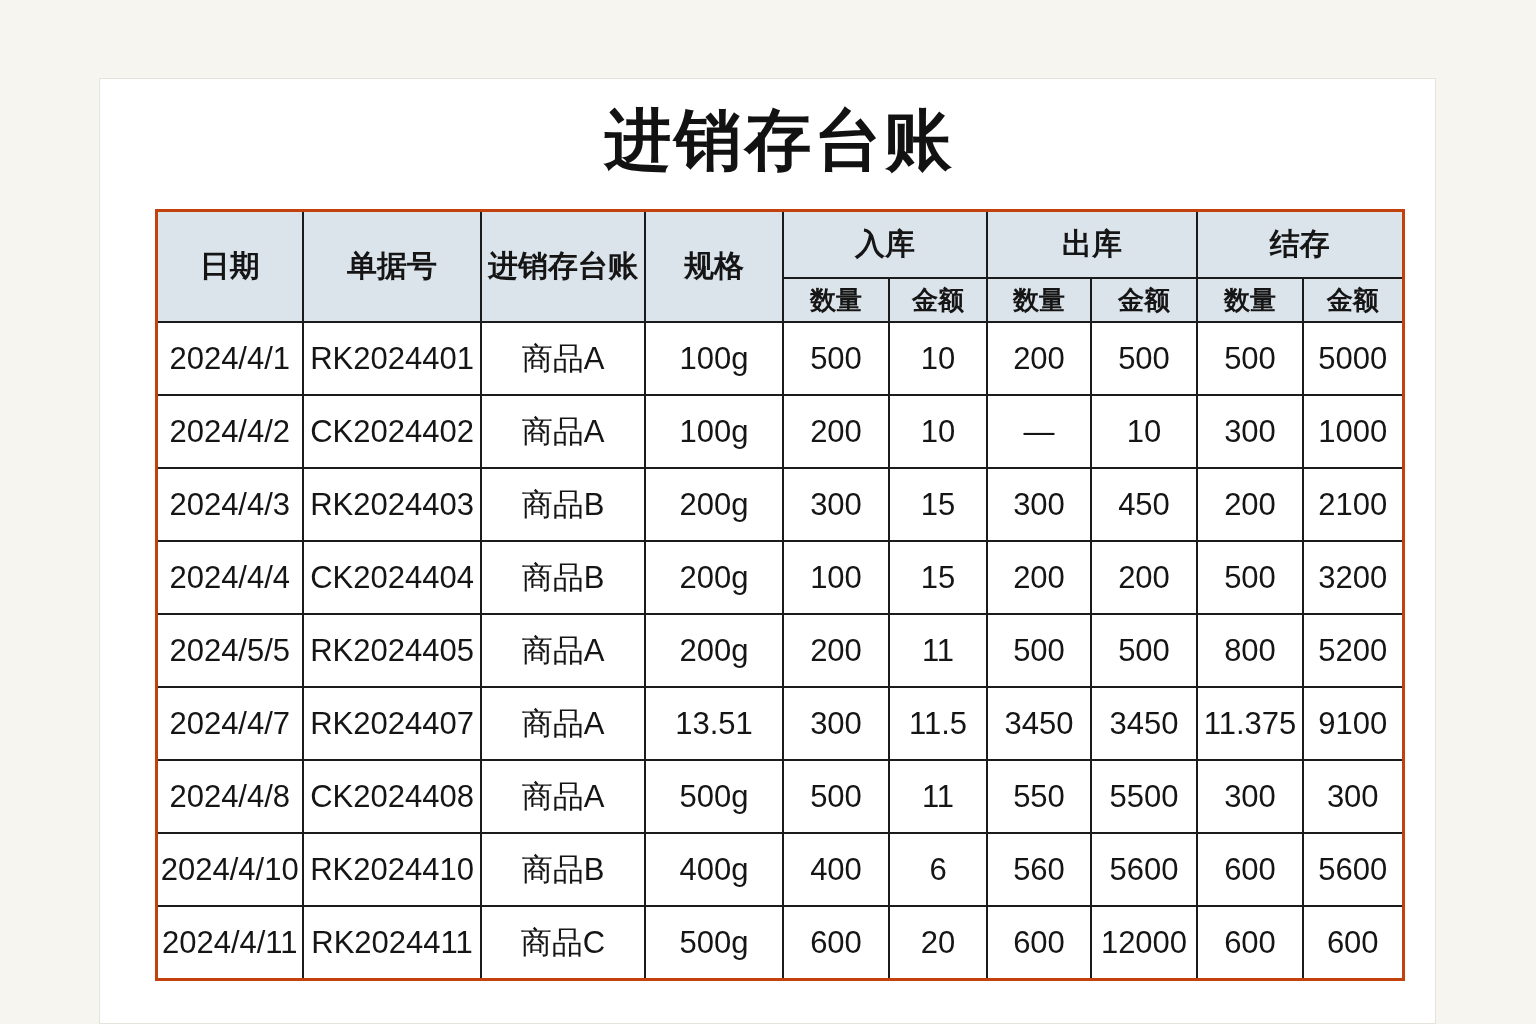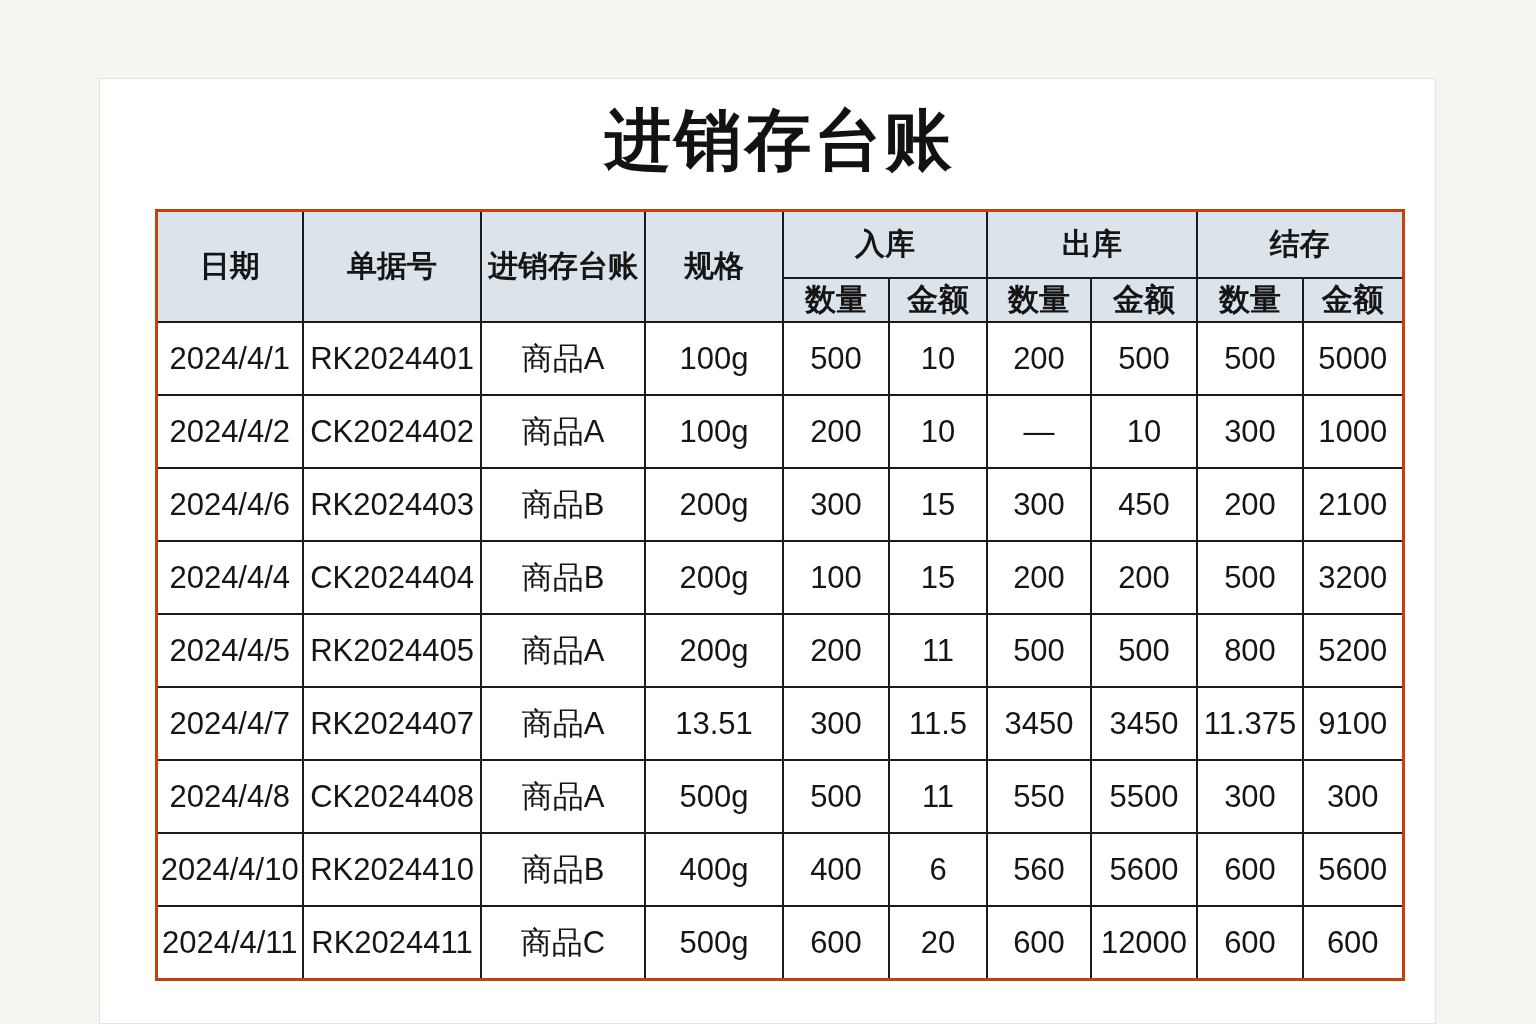--- a/index.html
+++ b/index.html
@@ -52,21 +52,21 @@
     color: #151515;
     overflow: hidden;
     white-space: nowrap;
   }
   th.hdr {
     background: #dce4eb;
     font-size: 30px;
     font-weight: 700;
   }
   tr.group-row th { height: 65px; }
-  tr.sub-row th { height: 42px; font-size: 31px; }
+  tr.sub-row th { height: 42px; font-size: 26px; }
   tr.data-row td {
     height: 71px;
     font-size: 31px;
     font-weight: 400;
     background: #ffffff;
   }
 </style>
 </head>
 <body>
 
@@ -126,21 +126,21 @@
           <td>商品A</td>
           <td>100g</td>
           <td>200</td>
           <td>10</td>
           <td>—</td>
           <td>10</td>
           <td>300</td>
           <td>1000</td>
         </tr>
         <tr class="data-row">
-          <td>2024/4/6</td>
+          <td>2024/4/3</td>
           <td>RK2024403</td>
           <td>商品B</td>
           <td>200g</td>
           <td>300</td>
           <td>15</td>
           <td>300</td>
           <td>450</td>
           <td>200</td>
           <td>2100</td>
         </tr>
@@ -150,21 +150,21 @@
           <td>商品B</td>
           <td>200g</td>
           <td>100</td>
           <td>15</td>
           <td>200</td>
           <td>200</td>
           <td>500</td>
           <td>3200</td>
         </tr>
         <tr class="data-row">
-          <td>2024/4/5</td>
+          <td>2024/5/5</td>
           <td>RK2024405</td>
           <td>商品A</td>
           <td>200g</td>
           <td>200</td>
           <td>11</td>
           <td>500</td>
           <td>500</td>
           <td>800</td>
           <td>5200</td>
         </tr>

